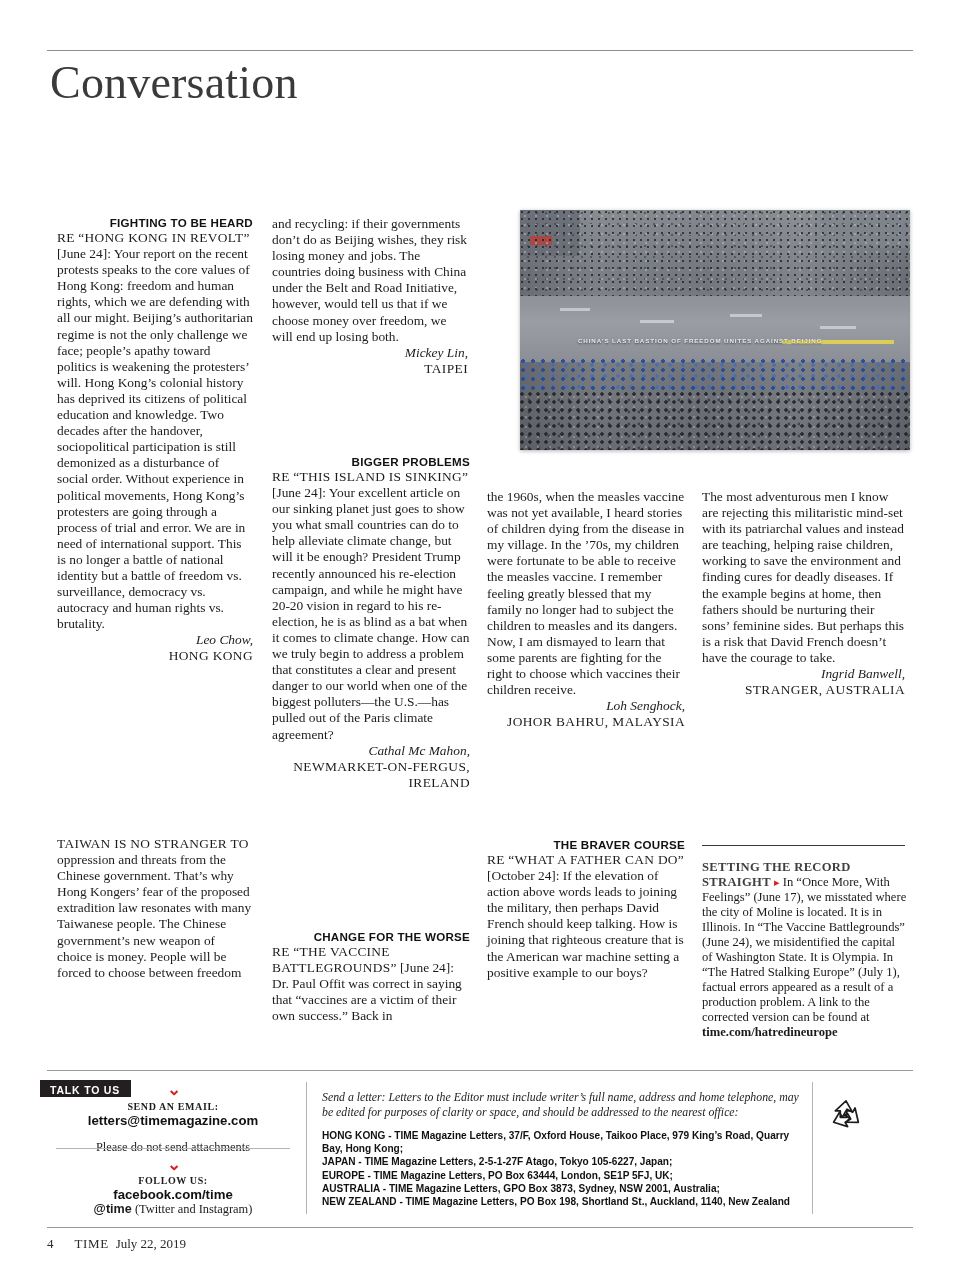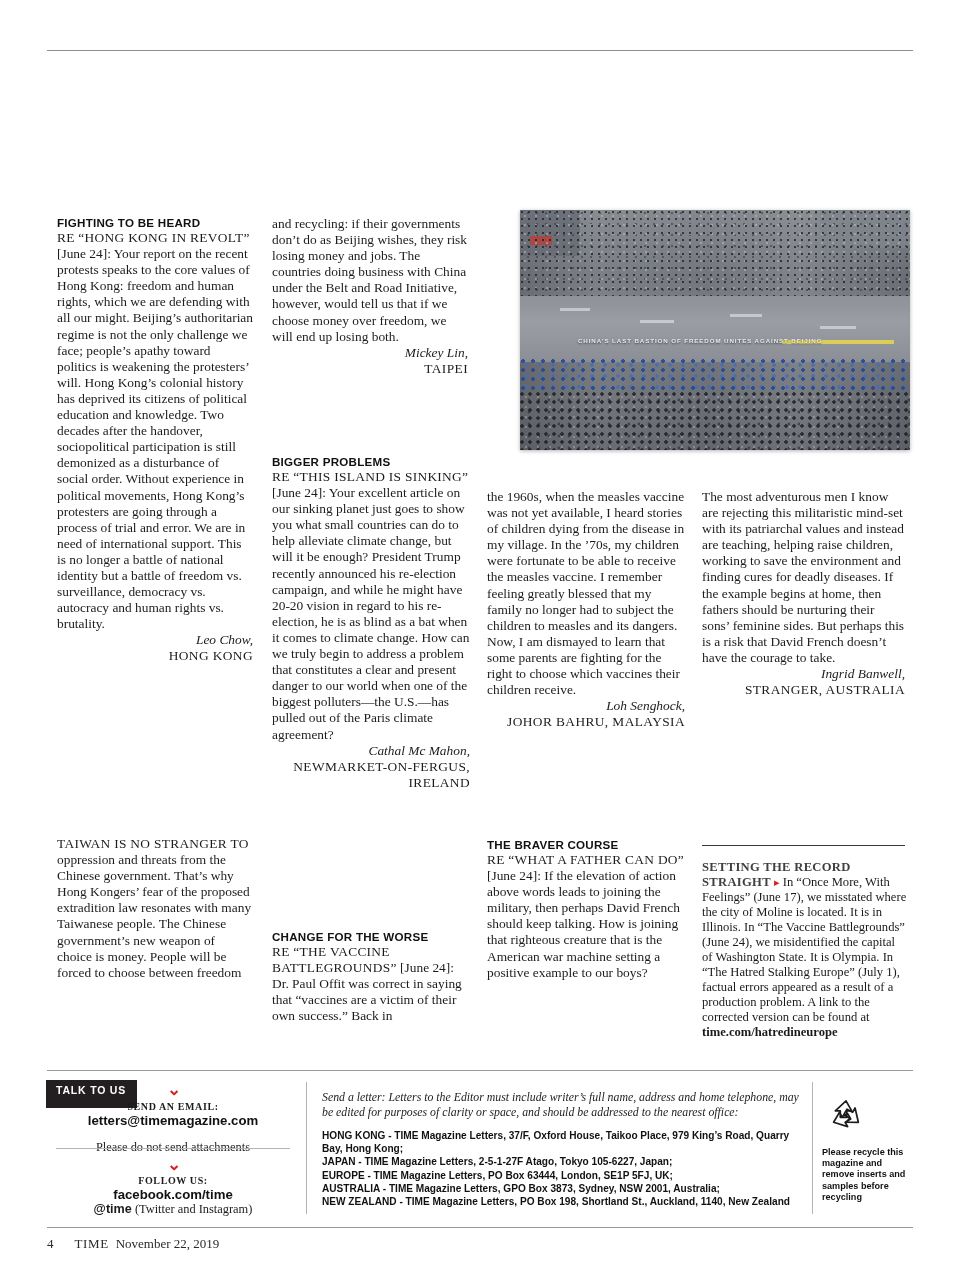--- a/index.html
+++ b/index.html
@@ -62,20 +62,21 @@
   
   .sec-head {
     font-family: "Liberation Sans", sans-serif;
     font-size: 11.6px;
     font-weight: bold;
     letter-spacing: 0.25px;
     color: #111;
     margin: 0 0 1px 0;
     text-transform: uppercase;
     line-height: 14px;
+    text-align: right;
   }
   .lead-caps {
     font-variant: small-caps;
     letter-spacing: 0.3px;
   }
   .sig {
     display: block;
     text-align: right;
     font-style: italic;
   }
@@ -204,28 +205,28 @@
   .rec-link { font-weight: bold; }
 
   
   .bottom-rule {
     position: absolute;
     left: 47px; top: 1070px; width: 866px;
     border-top: 1.3px solid #9a9a9a;
   }
   .talk-badge {
     position: absolute;
-    left: 46px; top: 1080px;
+    left: 40px; top: 1080px;
     background: #231f20;
     color: #ffffff;
     font-family: "Liberation Sans", sans-serif;
     font-weight: bold;
     font-size: 10.5px;
     letter-spacing: 0.8px;
-    padding: 4px 11px 12px 10px;
+    padding: 4px 11px 1px 10px;
   }
   .chev {
     position: absolute;
     color: #d62222;
     font-size: 17px;
     line-height: 1;
     font-family: "Liberation Sans", sans-serif;
     font-weight: bold;
   }
   .contact-block {
@@ -318,20 +319,21 @@
   }
   .foot .pgnum { margin-right: 21px; }
   .foot .brand { font-variant: small-caps; letter-spacing: 0.6px; margin-right: 7px; }
 </style>
 </head>
 <body>
 
 <div class="page">
 
   <div class="top-rule"></div>
+  <div class="page-title">Conversation</div>
 
   <div class="col col1">
     <p class="sec-head">FIGHTING TO BE HEARD</p>
     <p class="body-text"><span class="lead-caps">RE “HONG KONG IN REVOLT”</span><span> [June 24]: Your report on the recent protests speaks to the core values of Hong Kong: freedom and human rights, which we are defending with all our might. Beijing’s authoritarian regime is not the only challenge we face; people’s apathy toward politics is weakening the protesters’ will. Hong Kong’s colonial history has deprived its citizens of political education and knowledge. Two decades after the handover, sociopolitical participation is still demonized as a disturbance of social order. Without experience in political movements, Hong Kong’s protesters are going through a process of trial and error. We are in need of international support. This is no longer a battle of national identity but a battle of freedom vs. surveillance, democracy vs. autocracy and human rights vs. brutality.</span>
       <span class="sig">Leo Chow,</span>
       <span class="sig-loc">HONG KONG</span>
     </p>
   </div>
 
   <div class="col col1-lower">
@@ -379,21 +381,21 @@
 
   <div class="col col3">
     <p class="body-text"><span>the 1960s, when the measles vaccine was not yet available, I heard stories of children dying from the disease in my village. In the ’70s, my children were fortunate to be able to receive the measles vaccine. I remember feeling greatly blessed that my family no longer had to subject the children to measles and its dangers. Now, I am dismayed to learn that some parents are fighting for the right to choose which vaccines their children receive.</span>
       <span class="sig">Loh Senghock,</span>
       <span class="sig-loc">JOHOR BAHRU, MALAYSIA</span>
     </p>
   </div>
 
   <div class="col col3-lower">
     <p class="sec-head">THE BRAVER COURSE</p>
-    <p class="body-text"><span class="lead-caps">RE “WHAT A FATHER CAN DO”</span><span> [June 24]: If the elevation of action above words leads to joining the military, then perhaps David French should keep talking. How is joining that righteous creature that is the American war machine setting a positive example to our boys?</span></p>
+    <p class="body-text"><span class="lead-caps">RE “WHAT A FATHER CAN DO”</span><span> [October 24]: If the elevation of action above words leads to joining the military, then perhaps David French should keep talking. How is joining that righteous creature that is the American war machine setting a positive example to our boys?</span></p>
   </div>
 
   <div class="col col4">
     <p class="body-text"><span>The most adventurous men I know are rejecting this militaristic mind-set with its patriarchal values and instead are teaching, helping raise children, working to save the environment and finding cures for deadly diseases. If the example begins at home, then fathers should be nurturing their sons’ feminine sides. But perhaps this is a risk that David French doesn’t have the courage to take.</span>
       <span class="sig">Ingrid Banwell,</span>
       <span class="sig-loc">STRANGER, AUSTRALIA</span>
     </p>
   </div>
 
   <div class="rec-rule"></div>
@@ -435,21 +437,20 @@
   </div>
 
   <div class="recycle-box">
     <svg width="48" height="40" viewBox="0 0 64 56">
       <g fill="none" stroke="#1c1c1c" stroke-width="2.4" stroke-linejoin="round">
         <path d="M32 4 L40 18 L33 18 L33 27 L24 27 L24 18 L17 18 Z" transform="rotate(0 32 22)"></path>
         <path d="M32 4 L40 18 L33 18 L33 27 L24 27 L24 18 L17 18 Z" transform="rotate(120 32 24)"></path>
         <path d="M32 4 L40 18 L33 18 L33 27 L24 27 L24 18 L17 18 Z" transform="rotate(240 32 24)"></path>
       </g>
     </svg>
-    <div class="recycle-text">Please recycle this magazine and remove inserts and samples before recycling</div>
   </div>
 
   <div class="foot-rule"></div>
   <div class="foot">
-    <span class="pgnum">4</span><span class="brand">TIME</span><span>November 22, 2019</span>
+    <span class="pgnum">4</span><span class="brand">TIME</span><span>July 22, 2019</span>
   </div>
 
 </div>
 
 </body></html>

